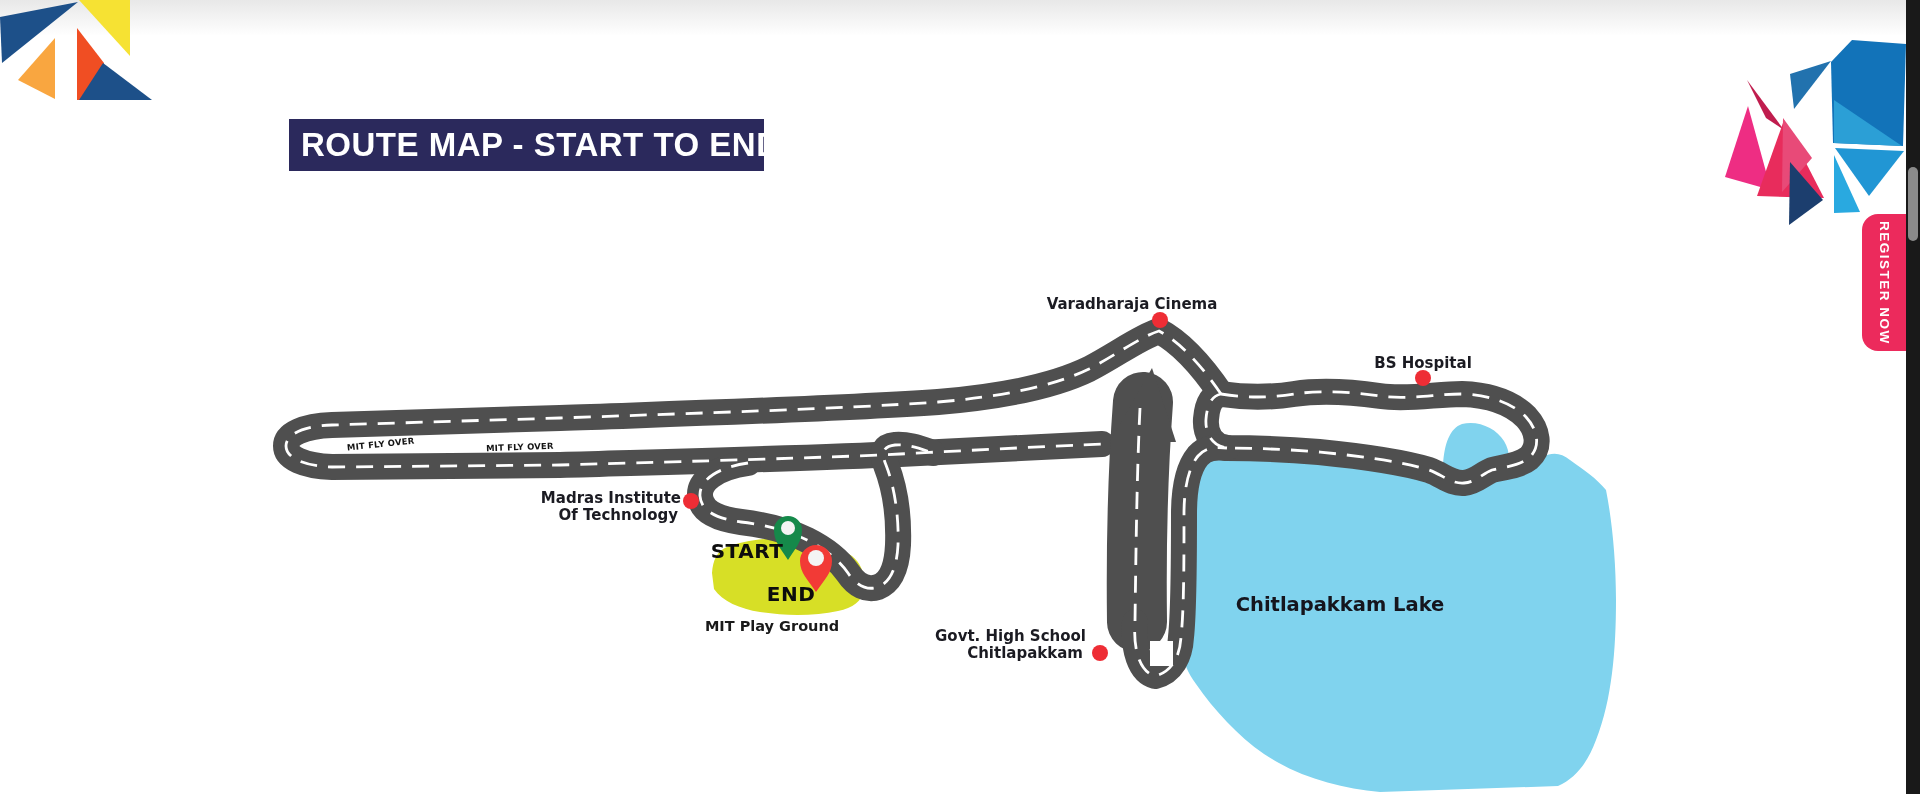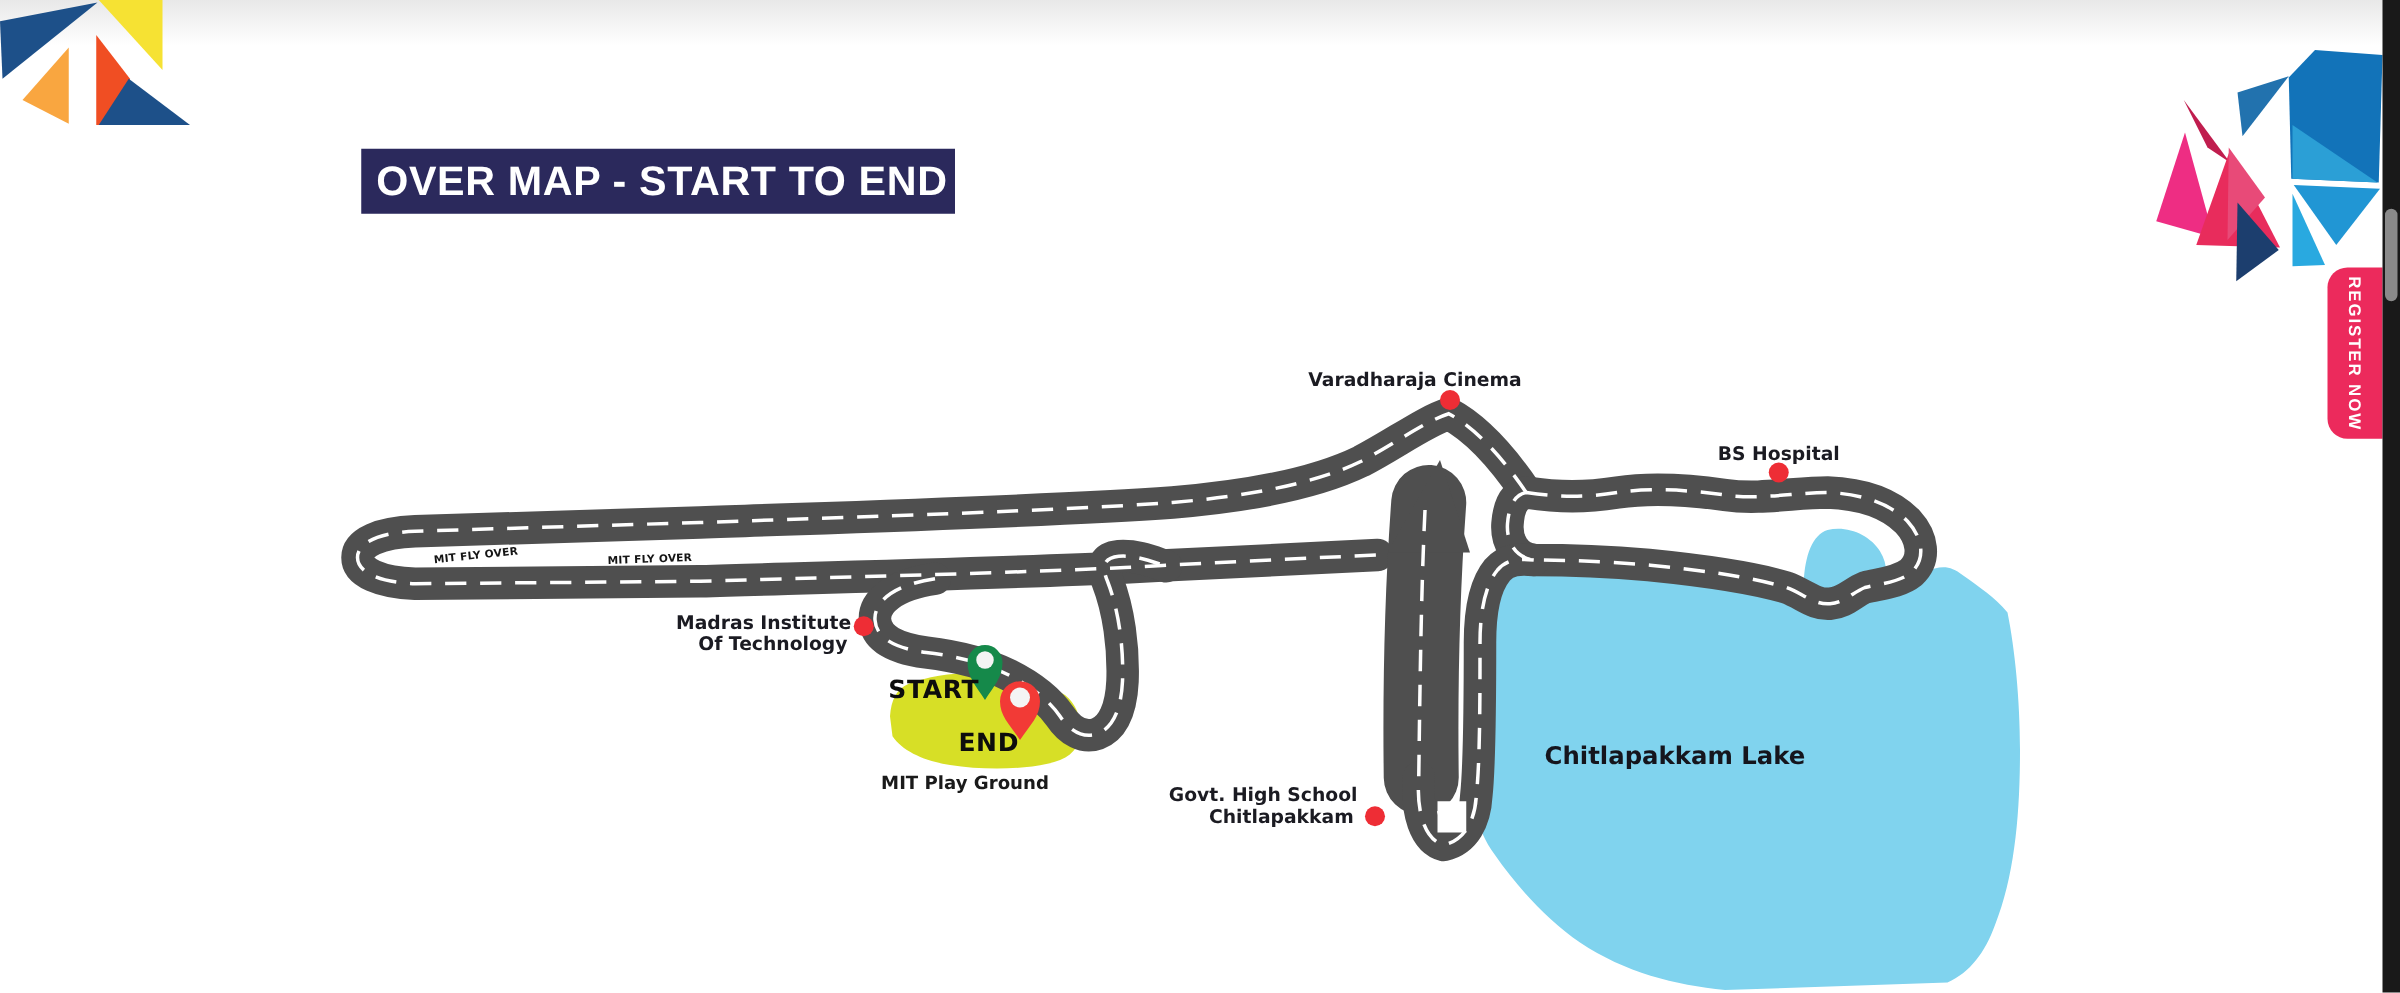--- a/index.html
+++ b/index.html
@@ -41,21 +41,21 @@
 
   <svg class="logo-left" width="160" height="110" viewBox="0 0 160 110">
     <polygon points="0,17 78,2 2,63" fill="#1d5089"></polygon>
     <polygon points="79,0 130,0 130,56" fill="#f6e233"></polygon>
     <polygon points="18,80 55,38 55,99" fill="#f9a640"></polygon>
     <polygon points="77,28 104,63 100,100 77,100" fill="#f04e23"></polygon>
     <polygon points="103,63 152,100 79,100" fill="#1d5089"></polygon>
   </svg>
 
   <div class="title-banner">
-    <span>OVER MAP - START TO END</span>
+    <span>ROUTE MAP - START TO END</span>
   </div>
 
   <svg class="map-svg" width="1920" height="794" viewBox="0 0 1920 794">
 
     <path fill="#80d3ee" d="
       M 1203,459
       C 1220,452 1245,450 1270,450
       C 1310,450 1360,456 1404,463
       C 1420,466 1434,470 1443,466
       C 1444,444 1450,428 1462,424

